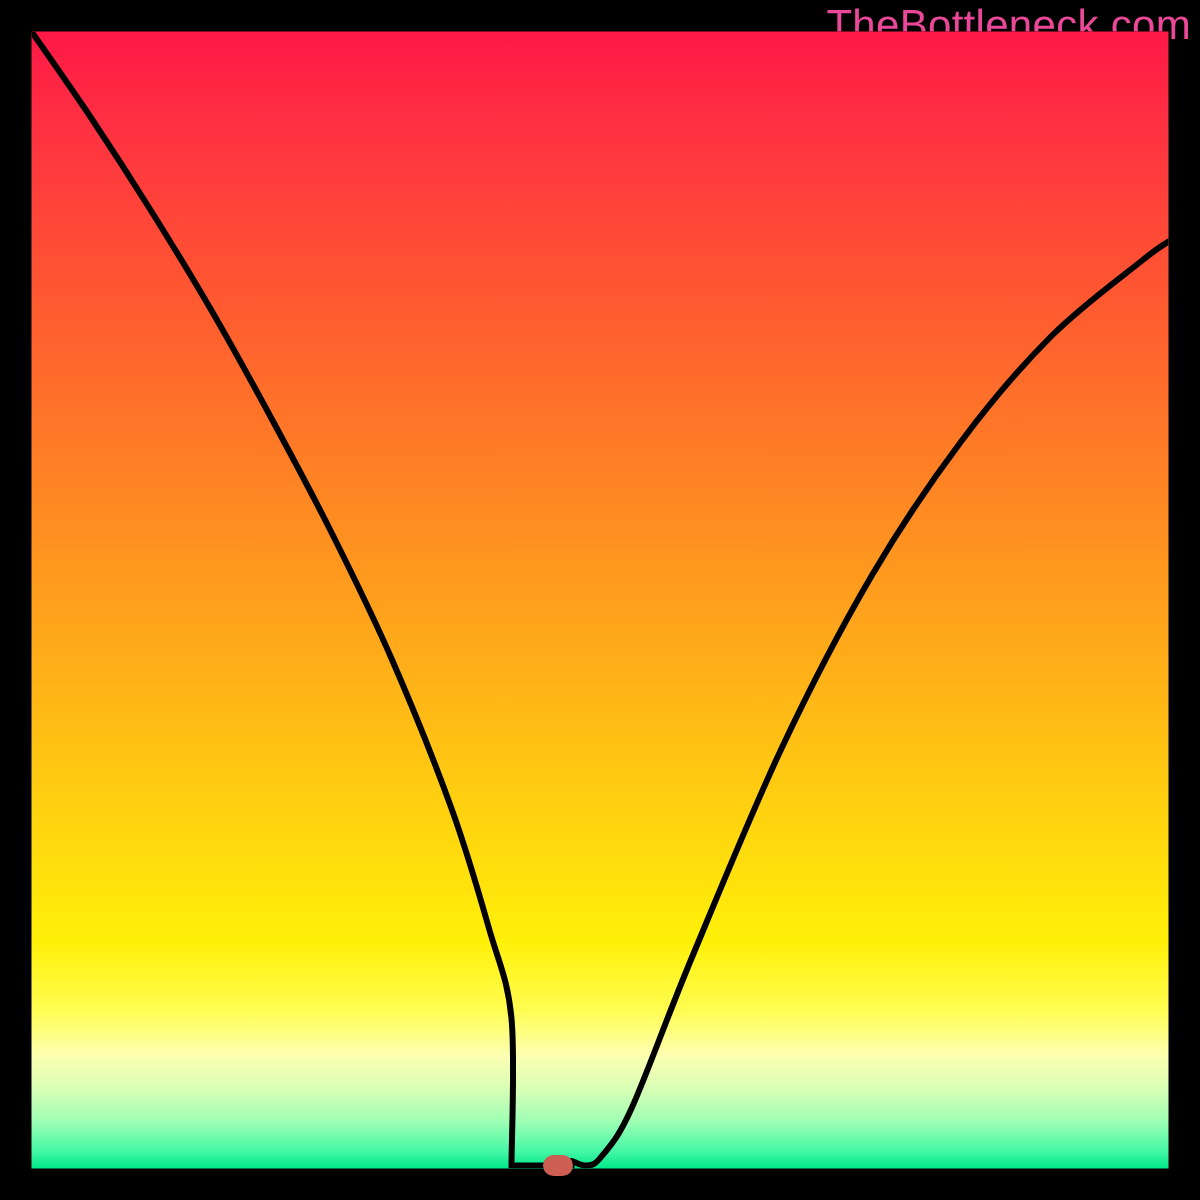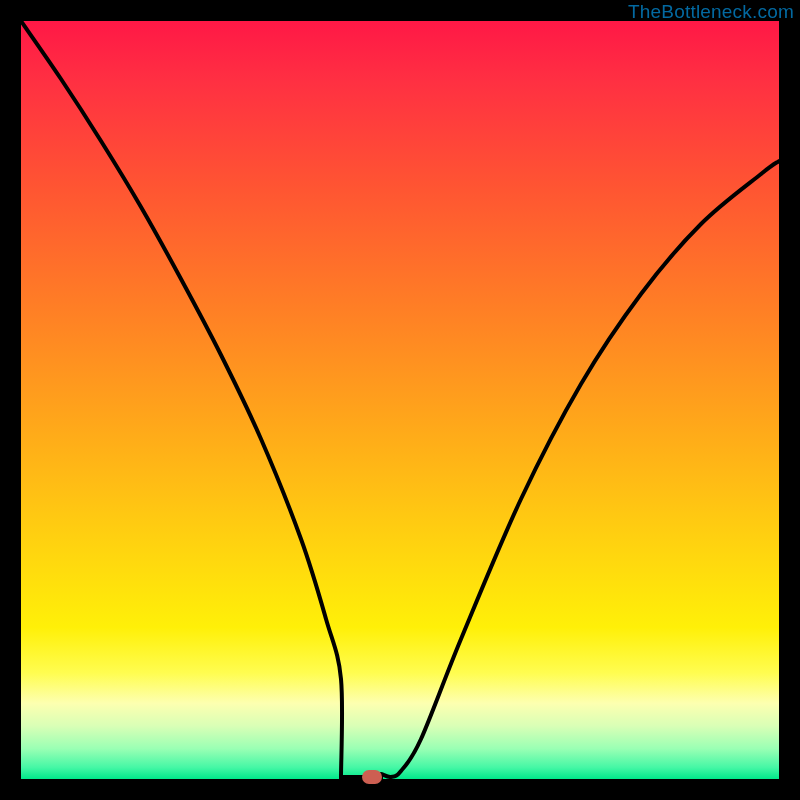--- a/index.html
+++ b/index.html
@@ -54,22 +54,22 @@
     position: absolute;
     width: 20px;
     height: 14px;
     background: #cd5f52;
     border-radius: 7px;
   }
   .watermark {
     position: absolute;
     top: 1px;
     right: 6px;
-    color: #0369a1;
-    font-size: 19px;
+    color: #ec4899;
+    font-size: 28px;
     letter-spacing: 0.2px;
     font-weight: 500;
   }
 </style>
 </head>
 <body>
 
 <div class="watermark">TheBottleneck.com</div>
 
 <div class="frame">

